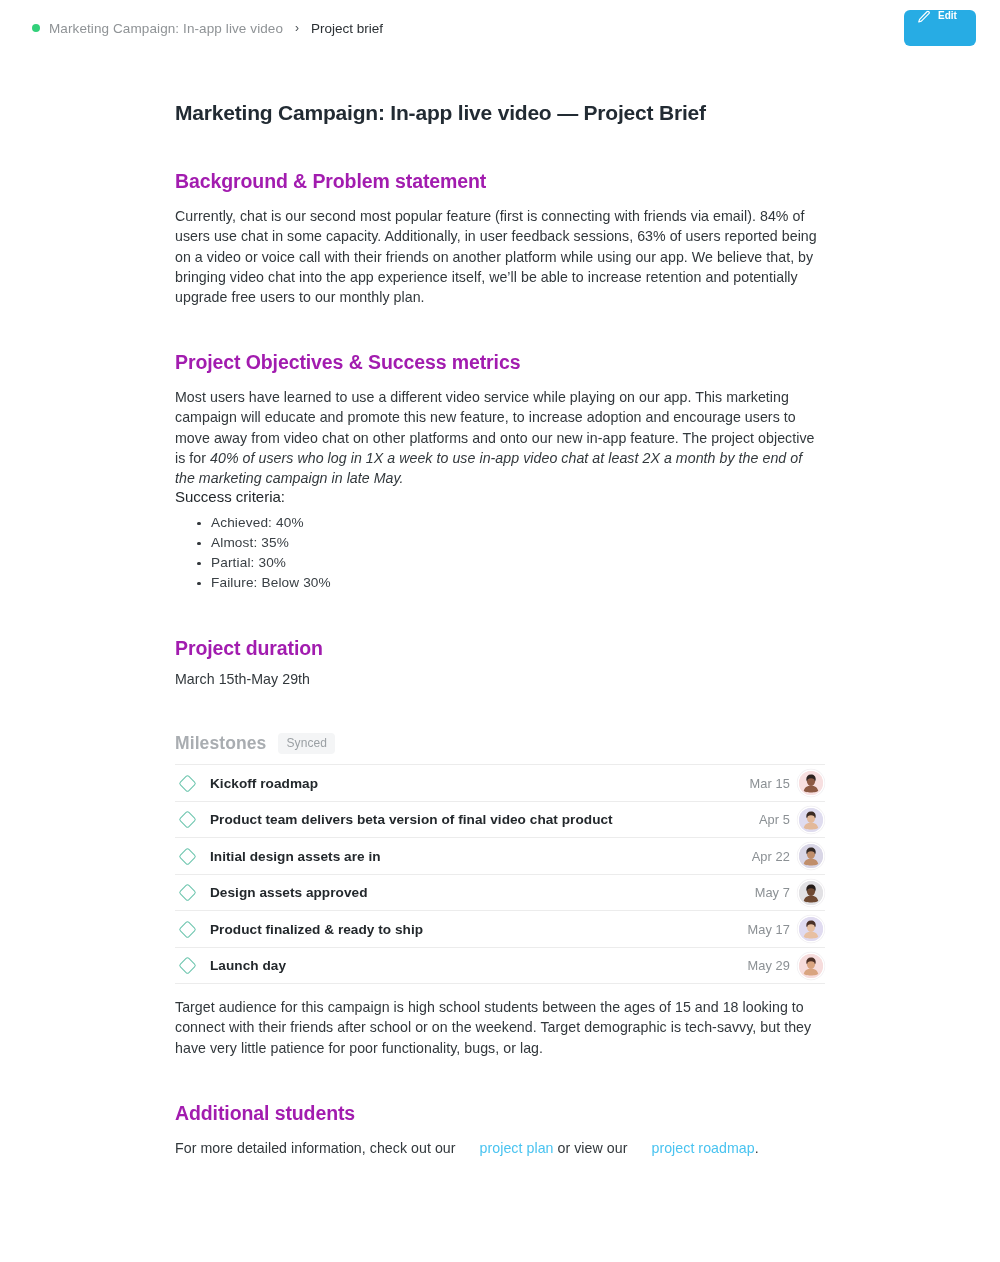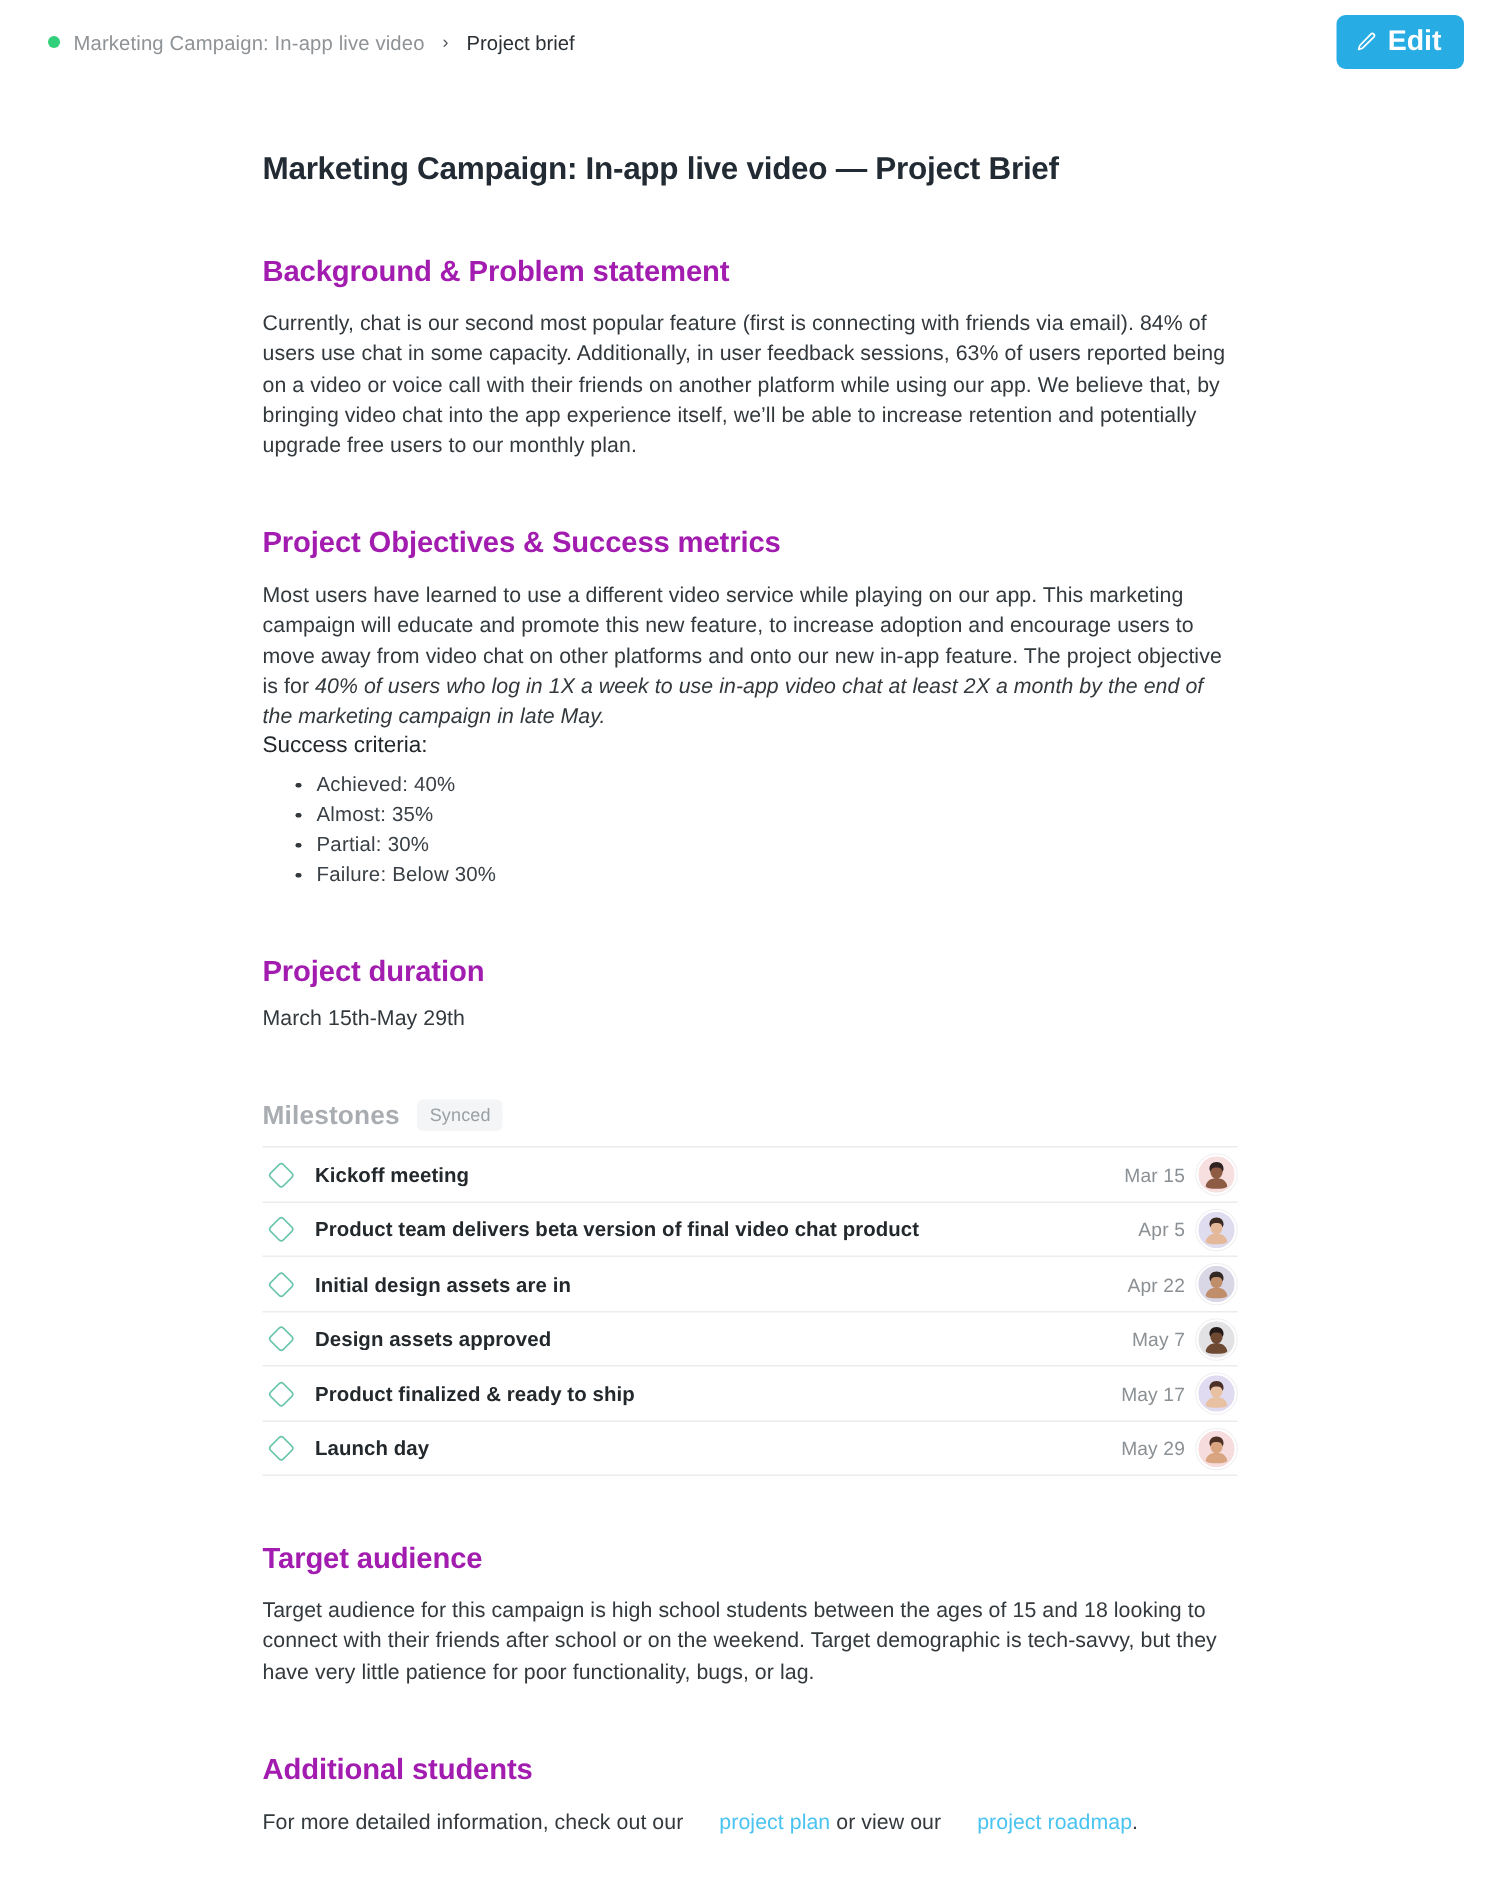--- a/index.html
+++ b/index.html
@@ -60,24 +60,23 @@
     right: 24px;
     top: 10px;
     height: 36px;
     min-width: 72px;
     padding: 0 15px 0 13px;
     border: none;
     border-radius: 6px;
     background: #27ace4;
     color: #ffffff;
     font-family: "Liberation Sans", sans-serif;
-    font-size: 19px;
-    font-weight: bold;
-    display: flex;
-    align-items: center;
+    font-size: 10px;
+    font-weight: bold;
+    display: flex;
     gap: 7px;
     cursor: pointer;
   }
 
   .edit-button svg { display: block; }
 
   
   .doc {
     width: 650px;
     margin: 0 0 0 175px;
@@ -279,21 +278,21 @@
   <div class="duration-text">March 15th-May 29th</div>
 
   <div class="milestones-head">
     <span class="milestones-title">Milestones</span>
     <span class="synced-badge">Synced</span>
   </div>
 
   <div class="milestone-list">
       <div class="milestone-row">
         <span class="diamond"></span>
-        <span class="milestone-name">Kickoff meeting</span>
+        <span class="milestone-name">Kickoff roadmap</span>
         <span class="milestone-date">Mar 15</span>
         <span class="avatar" style="background: rgb(247, 223, 224);">
           <svg viewBox="0 0 24 24" preserveAspectRatio="xMidYMid slice">
             <rect width="24" height="24" fill="#f7dfe0"></rect>
             <path d="M12 14.4c-4 0-6.6 2.4-7.2 5.2 0 2.6 14.4 2.6 14.4 0-.6-2.8-3.2-5.2-7.2-5.2z" fill="#8d5a44"></path>
             <ellipse cx="12" cy="10.2" rx="4.1" ry="4.7" fill="#8d5a44"></ellipse>
             <path d="M12 3.6c3.1 0 4.8 2.1 4.7 4.8-.2 1.3-.6 1.9-.9 1.5-.3-1.6-1.1-2.6-3.8-2.6s-3.5 1-3.8 2.6c-.3.4-.7-.2-.9-1.5-.1-2.7 1.6-4.8 4.7-4.8z" fill="#2e2320"></path>
           </svg>
         </span>
       </div>
@@ -357,19 +356,18 @@
           <svg viewBox="0 0 24 24" preserveAspectRatio="xMidYMid slice">
             <rect width="24" height="24" fill="#f6dcdc"></rect>
             <path d="M12 14.4c-4 0-6.6 2.4-7.2 5.2 0 2.6 14.4 2.6 14.4 0-.6-2.8-3.2-5.2-7.2-5.2z" fill="#d9a480"></path>
             <ellipse cx="12" cy="10.2" rx="4.1" ry="4.7" fill="#d9a480"></ellipse>
             <path d="M12 3.6c3.1 0 4.8 2.1 4.7 4.8-.2 1.3-.6 1.9-.9 1.5-.3-1.6-1.1-2.6-3.8-2.6s-3.5 1-3.8 2.6c-.3.4-.7-.2-.9-1.5-.1-2.7 1.6-4.8 4.7-4.8z" fill="#4c2f25"></path>
           </svg>
         </span>
       </div>
     </div>
 
-  <h2 class="section">Target audience</h2>
   <p class="body">Target audience for this campaign is high school students between the ages of 15 and 18 looking to connect with their friends after school or on the weekend. Target demographic is tech-savvy, but they have very little patience for poor functionality, bugs, or lag.</p>
 
   <h2 class="section">Additional students</h2>
   <p class="body"><span>For more detailed information, check out our </span><a class="inline-link" href="#">project plan</a><span> or view our </span><a class="inline-link" href="#">project roadmap</a><span>.</span></p>
 
 </div>
 
 </body></html>

